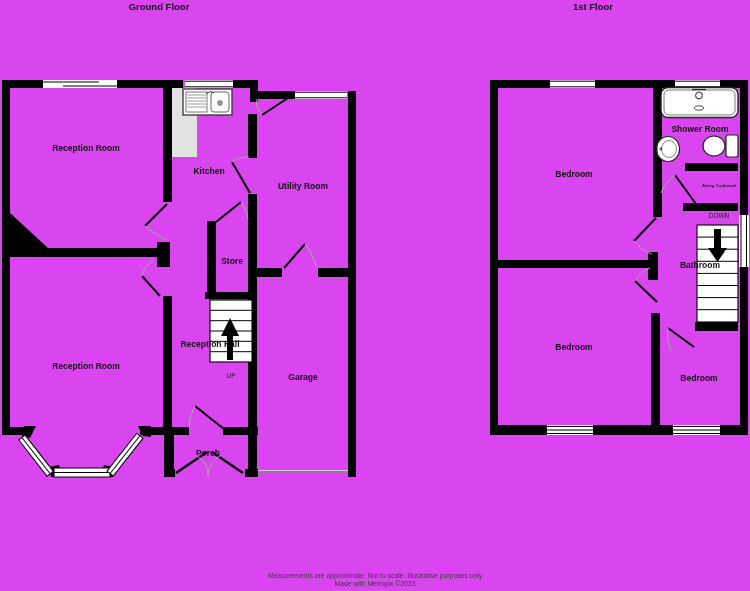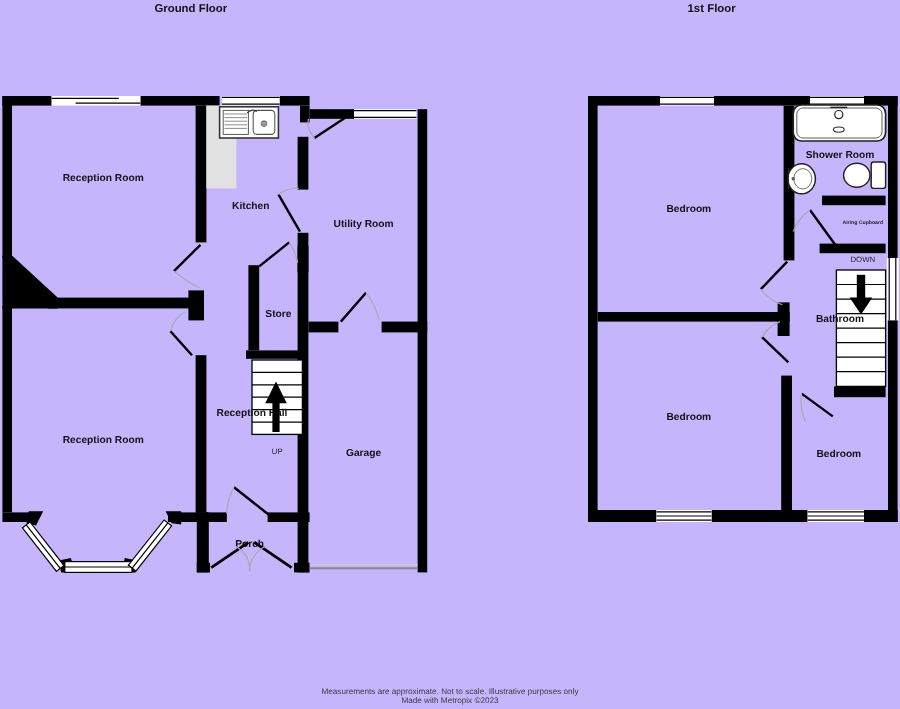--- a/index.html
+++ b/index.html
@@ -1,16 +1,16 @@
 <!DOCTYPE html>
 <html><head>
 <meta charset="utf-8">
 <style>
   html,body{margin:0;padding:0;background:#ffffff;}
-  .stage{position:relative;width:750px;height:591px;background:#c4b5fd;overflow:hidden;
+  .stage{position:relative;width:750px;height:591px;background:#d946ef;overflow:hidden;
          font-family:"Liberation Sans",sans-serif;}
   svg{display:block;}
   .room-label{font:bold 8.5px "Liberation Sans",sans-serif;fill:#111;text-anchor:middle;}
   .floor-title{font:bold 9.5px "Liberation Sans",sans-serif;fill:#111;text-anchor:middle;}
   .small-label{font:6.5px "Liberation Sans",sans-serif;fill:#222;text-anchor:middle;}
   .tiny-label{font:bold 4.3px "Liberation Sans",sans-serif;fill:#222;text-anchor:middle;}
   .footer-label{font:6.8px "Liberation Sans",sans-serif;fill:#3c3c3c;text-anchor:middle;}
   .thin{stroke:#000;stroke-width:1;fill:none;}
 </style>
 </head>

